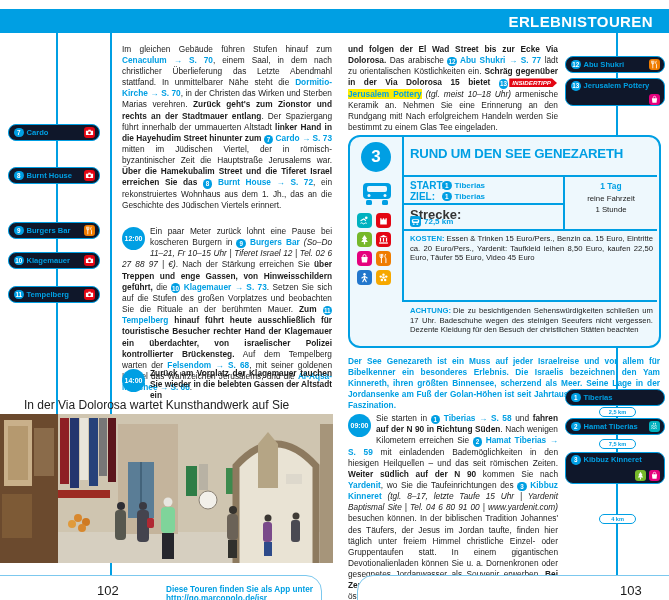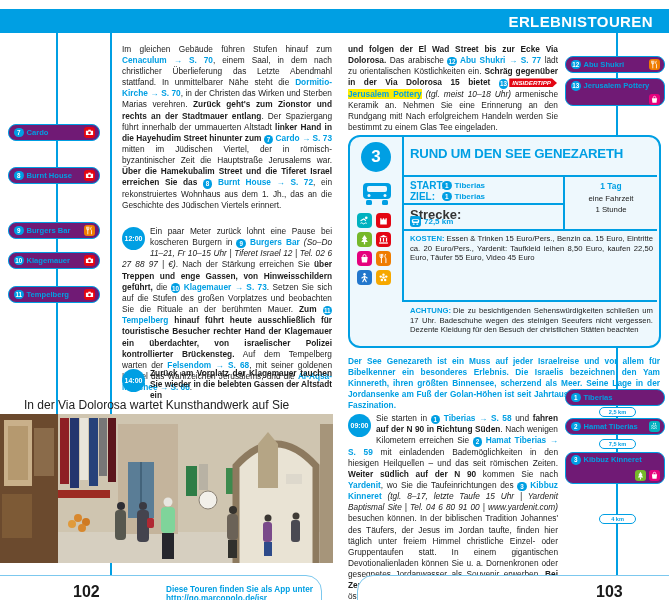--- a/index.html
+++ b/index.html
@@ -6,21 +6,21 @@
   #page{position:relative;width:669px;height:600px;background:#fff;overflow:hidden;
         font-family:"Liberation Sans",sans-serif;color:#1c1c1c;}
   .abs{position:absolute;}
   
   .header{left:0;top:9px;width:669px;height:24px;background:#009fe3;display:flex;
           align-items:center;justify-content:flex-end;padding-right:16px;box-sizing:border-box;}
   .header span{color:#fff;font-weight:bold;font-size:15px;letter-spacing:.4px;}
   
   .vline{width:1.5px;background:#009fe3;}
   
-  .pill{position:absolute;background:#701a75;border:1.5px solid #009fe3;border-radius:8px;
+  .pill{position:absolute;background:#0f172a;border:1.5px solid #009fe3;border-radius:8px;
         box-sizing:border-box;display:flex;align-items:center;gap:3px;padding:0 4px 0 5px;
         height:17px;font-weight:bold;color:#009fe3;font-size:7.6px;}
   .pill .grow{flex:1;}
   .pill2{height:28px;flex-wrap:wrap;align-content:space-between;padding:2px 4px 2px 5px;}
   .pill2 .row1{width:100%;display:flex;align-items:center;gap:3px;}
   .pill2 .row2{width:100%;display:flex;justify-content:flex-end;gap:3px;}
   .nb{display:inline-flex;width:9.5px;height:9.5px;border-radius:50%;background:#009fe3;
       color:#fff;font-size:6.3px;font-weight:bold;align-items:center;justify-content:center;
       vertical-align:-1px;flex:0 0 auto;font-style:normal;}
   .ic{display:inline-flex;width:11px;height:11px;border-radius:3px;align-items:center;
@@ -64,21 +64,21 @@
   .cardtext{position:absolute;left:60px;width:243px;font-size:7.7px;line-height:9.7px;
             text-align:justify;color:#222;}
   .cardtext .lbl{color:#009fe3;font-weight:bold;margin-right:2px;}
   .tag{position:absolute;left:213px;width:96px;text-align:center;font-size:7.8px;color:#222;}
   .tag.big{color:#009fe3;font-weight:bold;font-size:8.4px;}
   .intro{position:absolute;left:348px;top:356px;width:312px;font-size:8.3px;line-height:11px;
          color:#009fe3;font-weight:bold;text-align:justify;}
   
   .fbox{position:absolute;top:575px;height:44px;background:#fff;border:1.5px solid #7cc8ee;
         border-radius:16px;box-sizing:border-box;}
-  .pnum{position:absolute;font-size:16px;font-weight:bold;color:#1a1a1a;}
+  .pnum{position:absolute;font-size:13px;font-weight:normal;color:#1a1a1a;margin-left:24px;}
   .apptext{position:absolute;font-size:8.2px;font-weight:bold;color:#009fe3;}
 </style>
 </head>
 <body>
 
 <div id="page">
 
   <div class="abs header">
     <span>ERLEBNISTOUREN</span>
   </div>
@@ -317,21 +317,21 @@
             <rect x="1" y="2.4" width="8" height="4.4" rx="1.2" fill="#fff"></rect>
             <rect x="2.4" y="3.3" width="5.2" height="1.6" rx="0.4" fill="#009fe3"></rect>
             <rect x="2" y="7.1" width="2" height="1.6" rx="0.5" fill="#fff"></rect>
             <rect x="6" y="7.1" width="2" height="1.6" rx="0.5" fill="#fff"></rect>
           </svg>
         </span>
       <span class="sval">72,5 km</span>
     </div>
 
     <div class="tag big" style="top:44px;">1 Tag</div>
-    <div class="tag" style="top:57px;">eine Fahrzeit</div>
+    <div class="tag" style="top:57px;">reine Fahrzeit</div>
     <div class="tag" style="top:68px;">1 Stunde</div>
 
     <div class="cardtext" style="top:97px;">
       <span class="lbl">KOSTEN:</span><span>Essen &amp; Trinken 15 Euro/Pers., Benzin ca. 15 Euro, Eintritte ca. 20 Euro/Pers., Yardenit: Taufkleid leihen 8,50 Euro, kaufen 22,50 Euro, Täufer 55 Euro, Video 45 Euro</span>
     </div>
     <div class="cardtext" style="top:169px;">
       <span class="lbl">ACHTUNG:</span><span>Die zu besichtigenden Sehenswürdigkeiten schließen um 17 Uhr. Badeschuhe wegen des steinigen Seeufers nicht vergessen. Dezente Kleidung für den Besuch der christlichen Stätten beachten</span>
     </div>
   </div>
 

